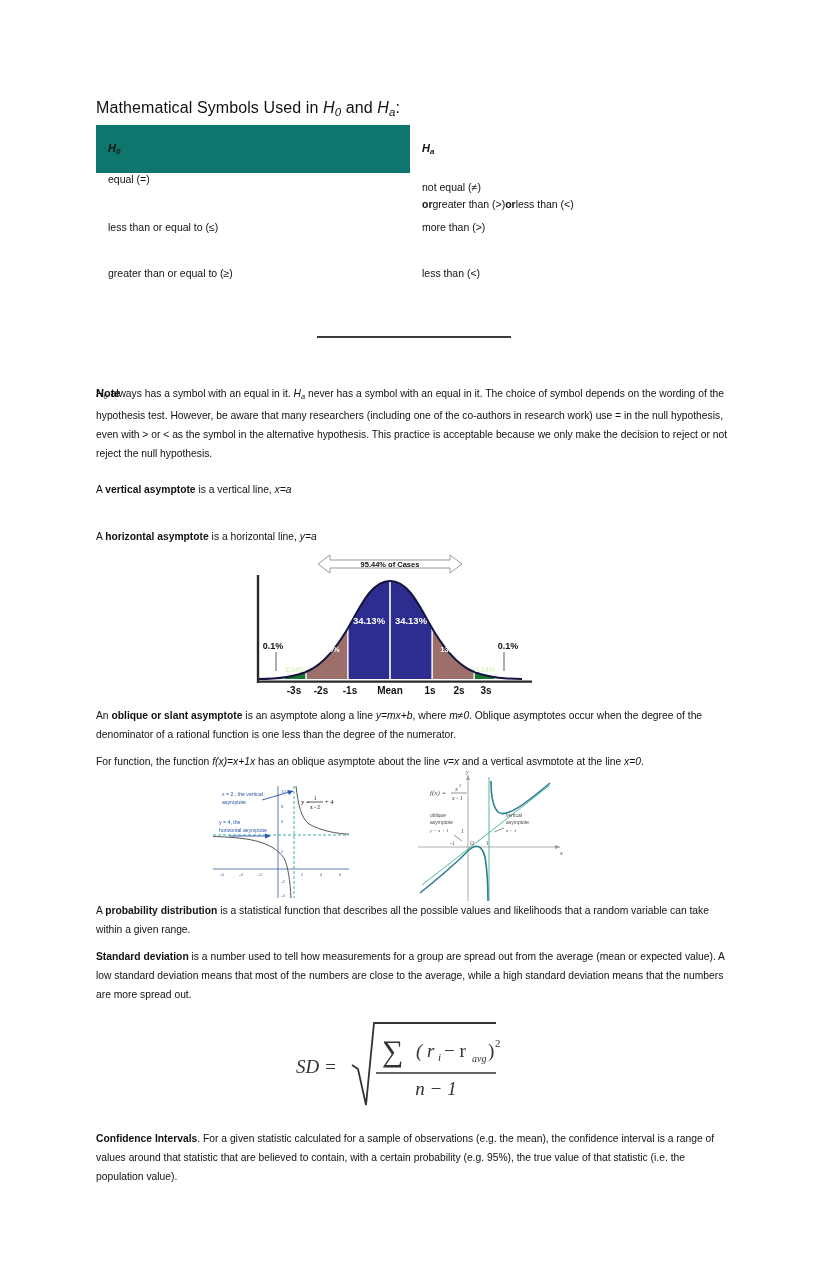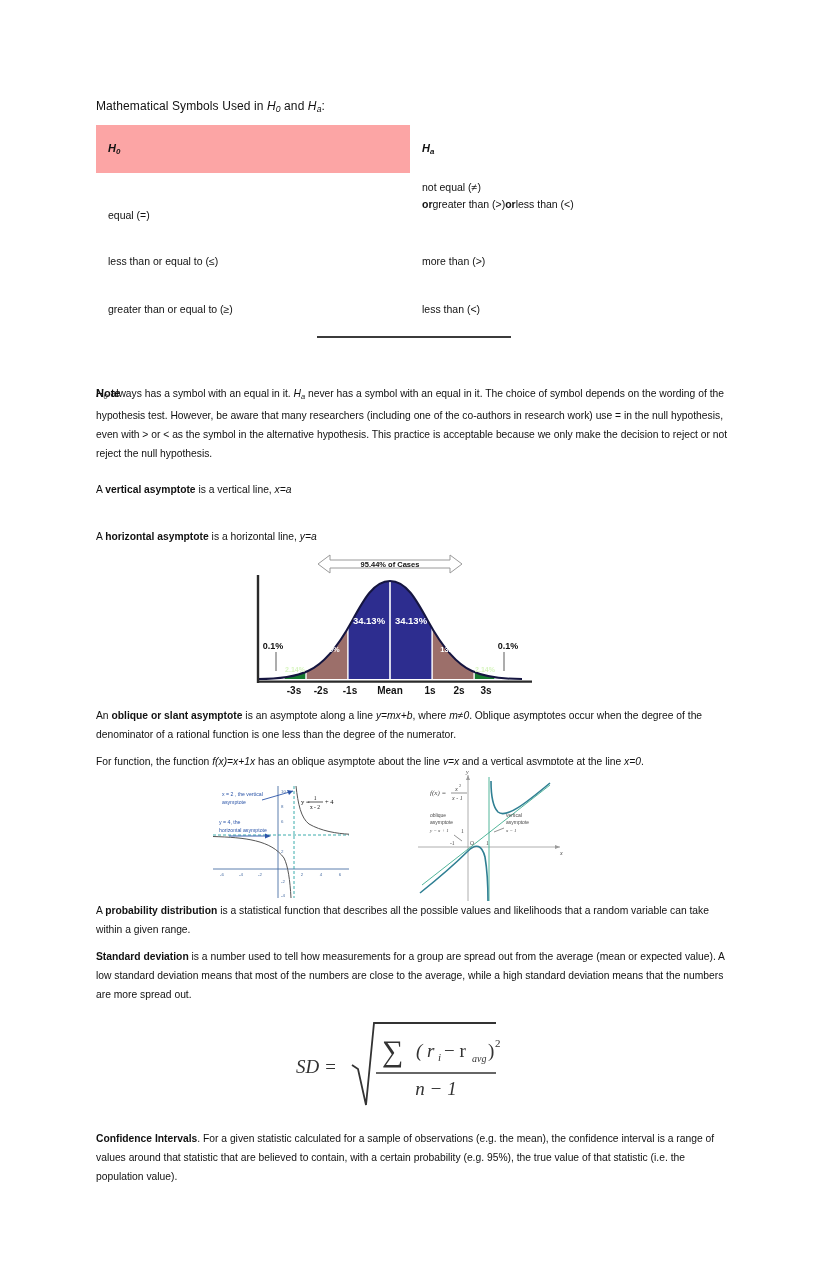--- a/index.html
+++ b/index.html
@@ -10,46 +10,46 @@
     color:#1a1a1a;
     overflow:hidden;
     position:relative;
   }
   .page{
     position:absolute;
     left:96px; top:0; width:636px; height:1266px;
   }
   .intro{
     position:absolute; left:0; top:99px;
-    font-size:12px; letter-spacing:.1px; color:#111;
+    font-size:16px; letter-spacing:.1px; color:#111;
   }
   .intro i{font-style:italic;}
   sub{font-size:72%; vertical-align:-.22em;}
 
   
   .symtable{
     position:absolute; left:0; top:125px; width:636px;
   }
   .symtable .row{display:flex;}
   .symtable .c1{width:314px;box-sizing:border-box;padding:0 12px;}
   .symtable .c2{width:322px;box-sizing:border-box;padding:0 12px;}
   .symtable .hdr{height:48px;}
-  .symtable .hdr .c1{background:#fca5a5;display:flex;align-items:center;}
+  .symtable .hdr .c1{background:#0f766e;display:flex;align-items:center;}
   .symtable .hdr .c2{display:flex;align-items:center;}
   .symtable .hdr .c1 span,.symtable .hdr .c2 span{
     font-size:11px;font-style:italic;font-weight:bold;color:#111;
   }
   .symtable .body .r{display:flex;}
   .symtable .body .r .c1,.symtable .body .r .c2{
     font-size:10.5px;color:#111;padding-top:0;
   }
   .r1{height:48px;}
   .r2{height:48px;}
   .r3{height:46px;}
-  .cellpad{display:flex;align-items:flex-end;height:100%;}
+  .cellpad{display:flex;align-items:flex-start;height:100%;}
   .cellpad.top{align-items:flex-start;padding-top:6px;}
   .two-line{line-height:1.65;}
   .two-line b{font-weight:bold;}
 
   hr.rule{
     position:absolute; left:221px; top:336px; width:194px; height:0;
     border:none; border-top:2px solid #3b3b3b; margin:0;
   }
 
   

